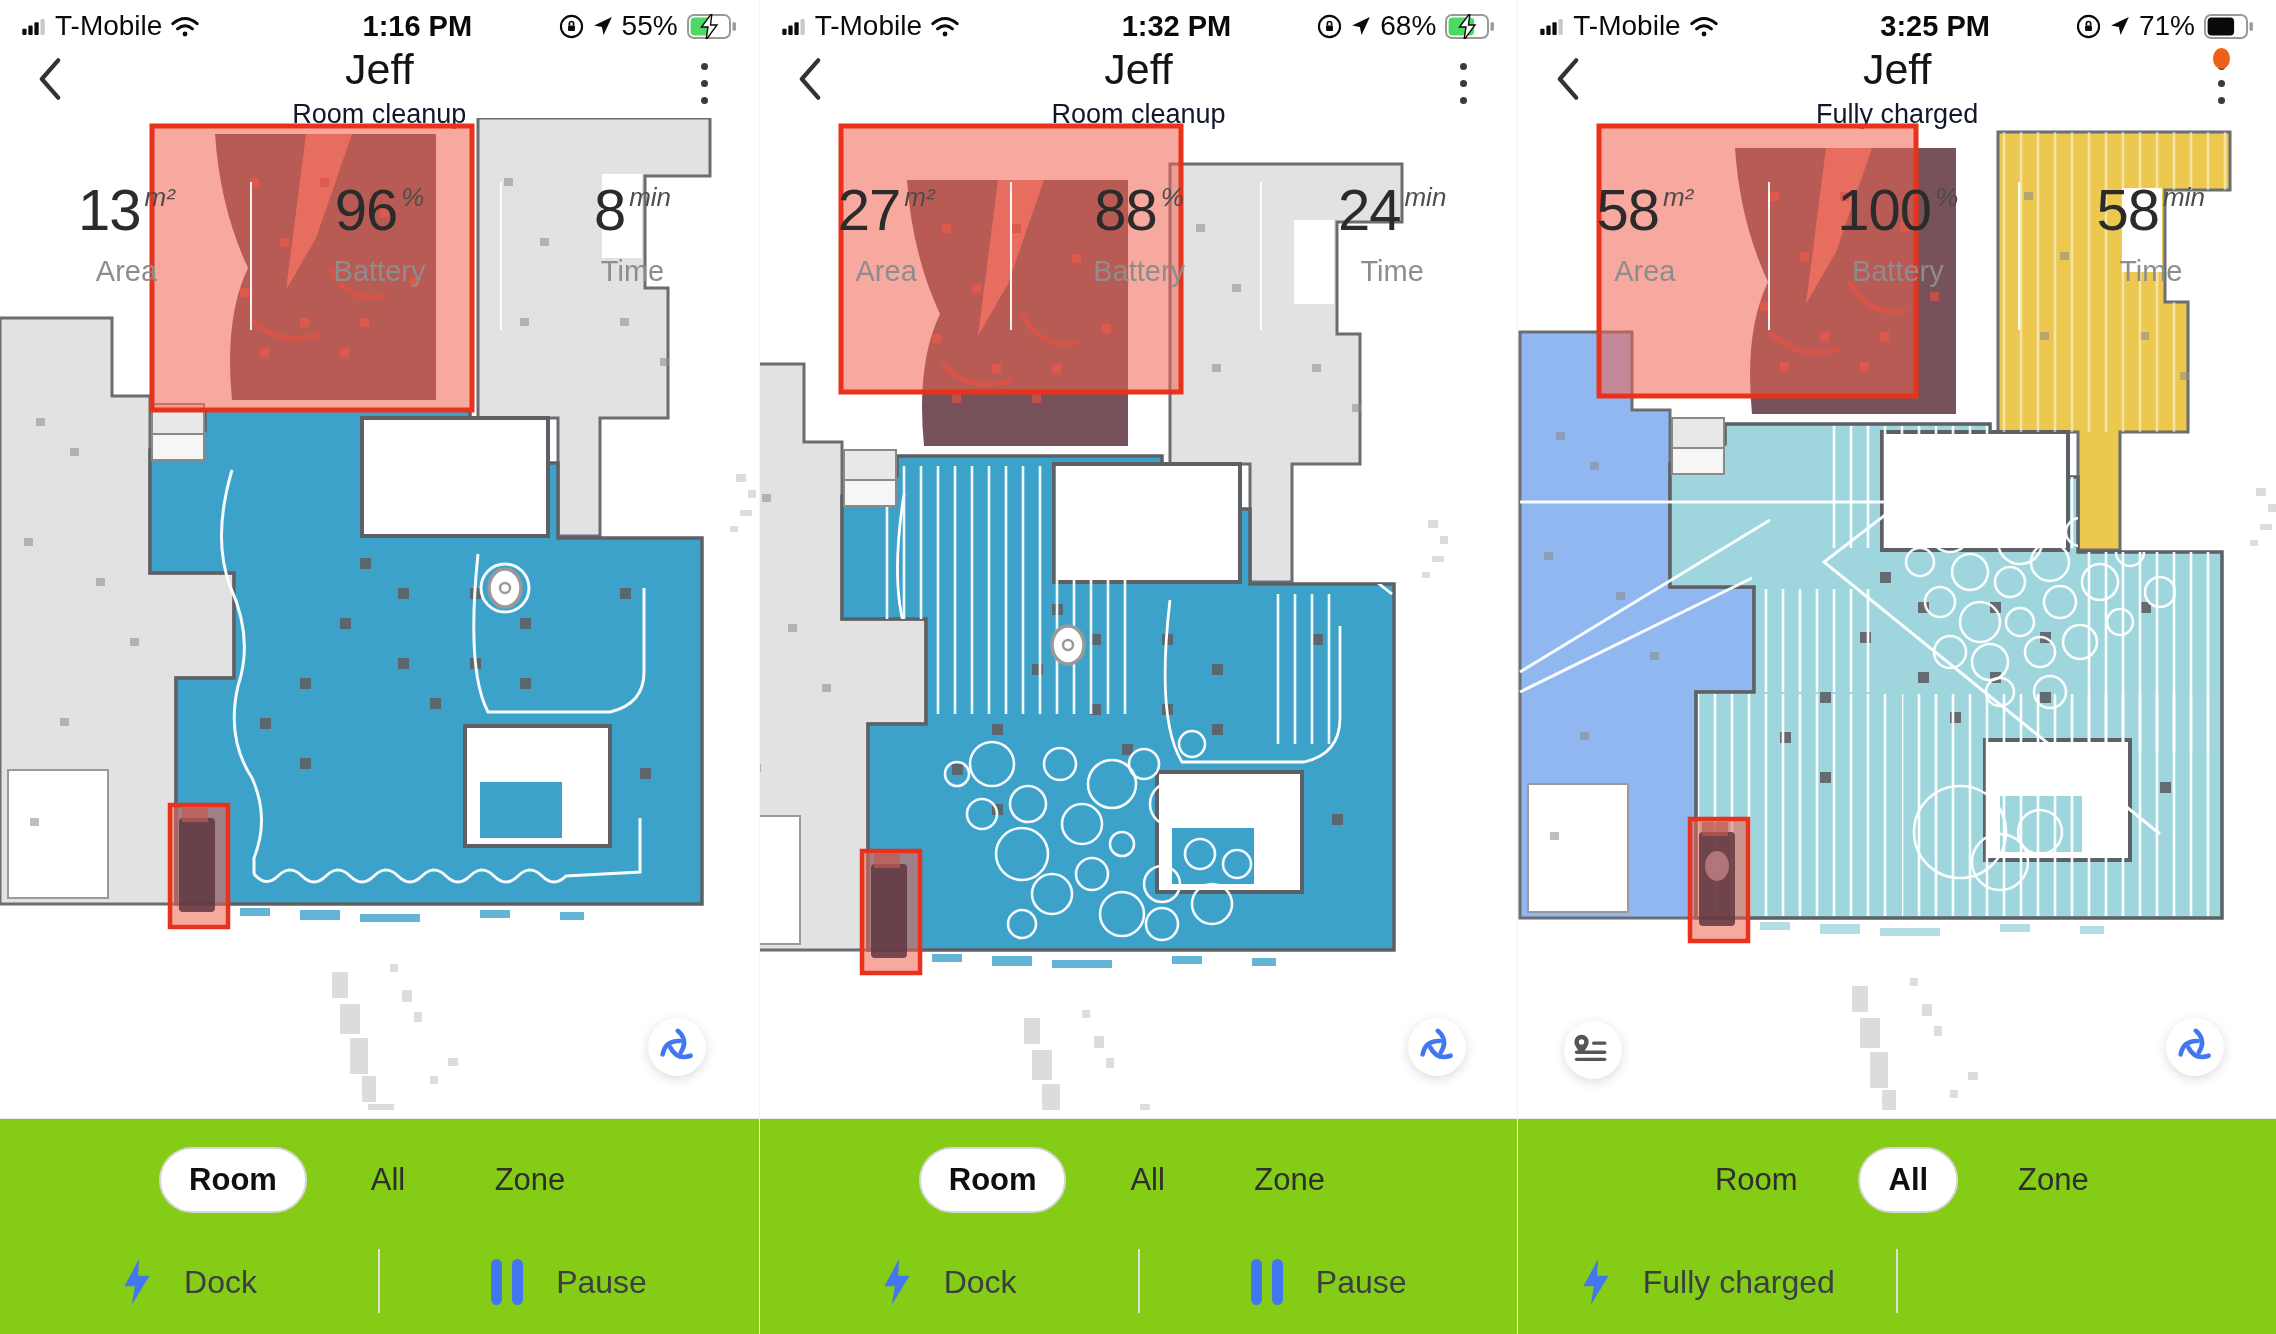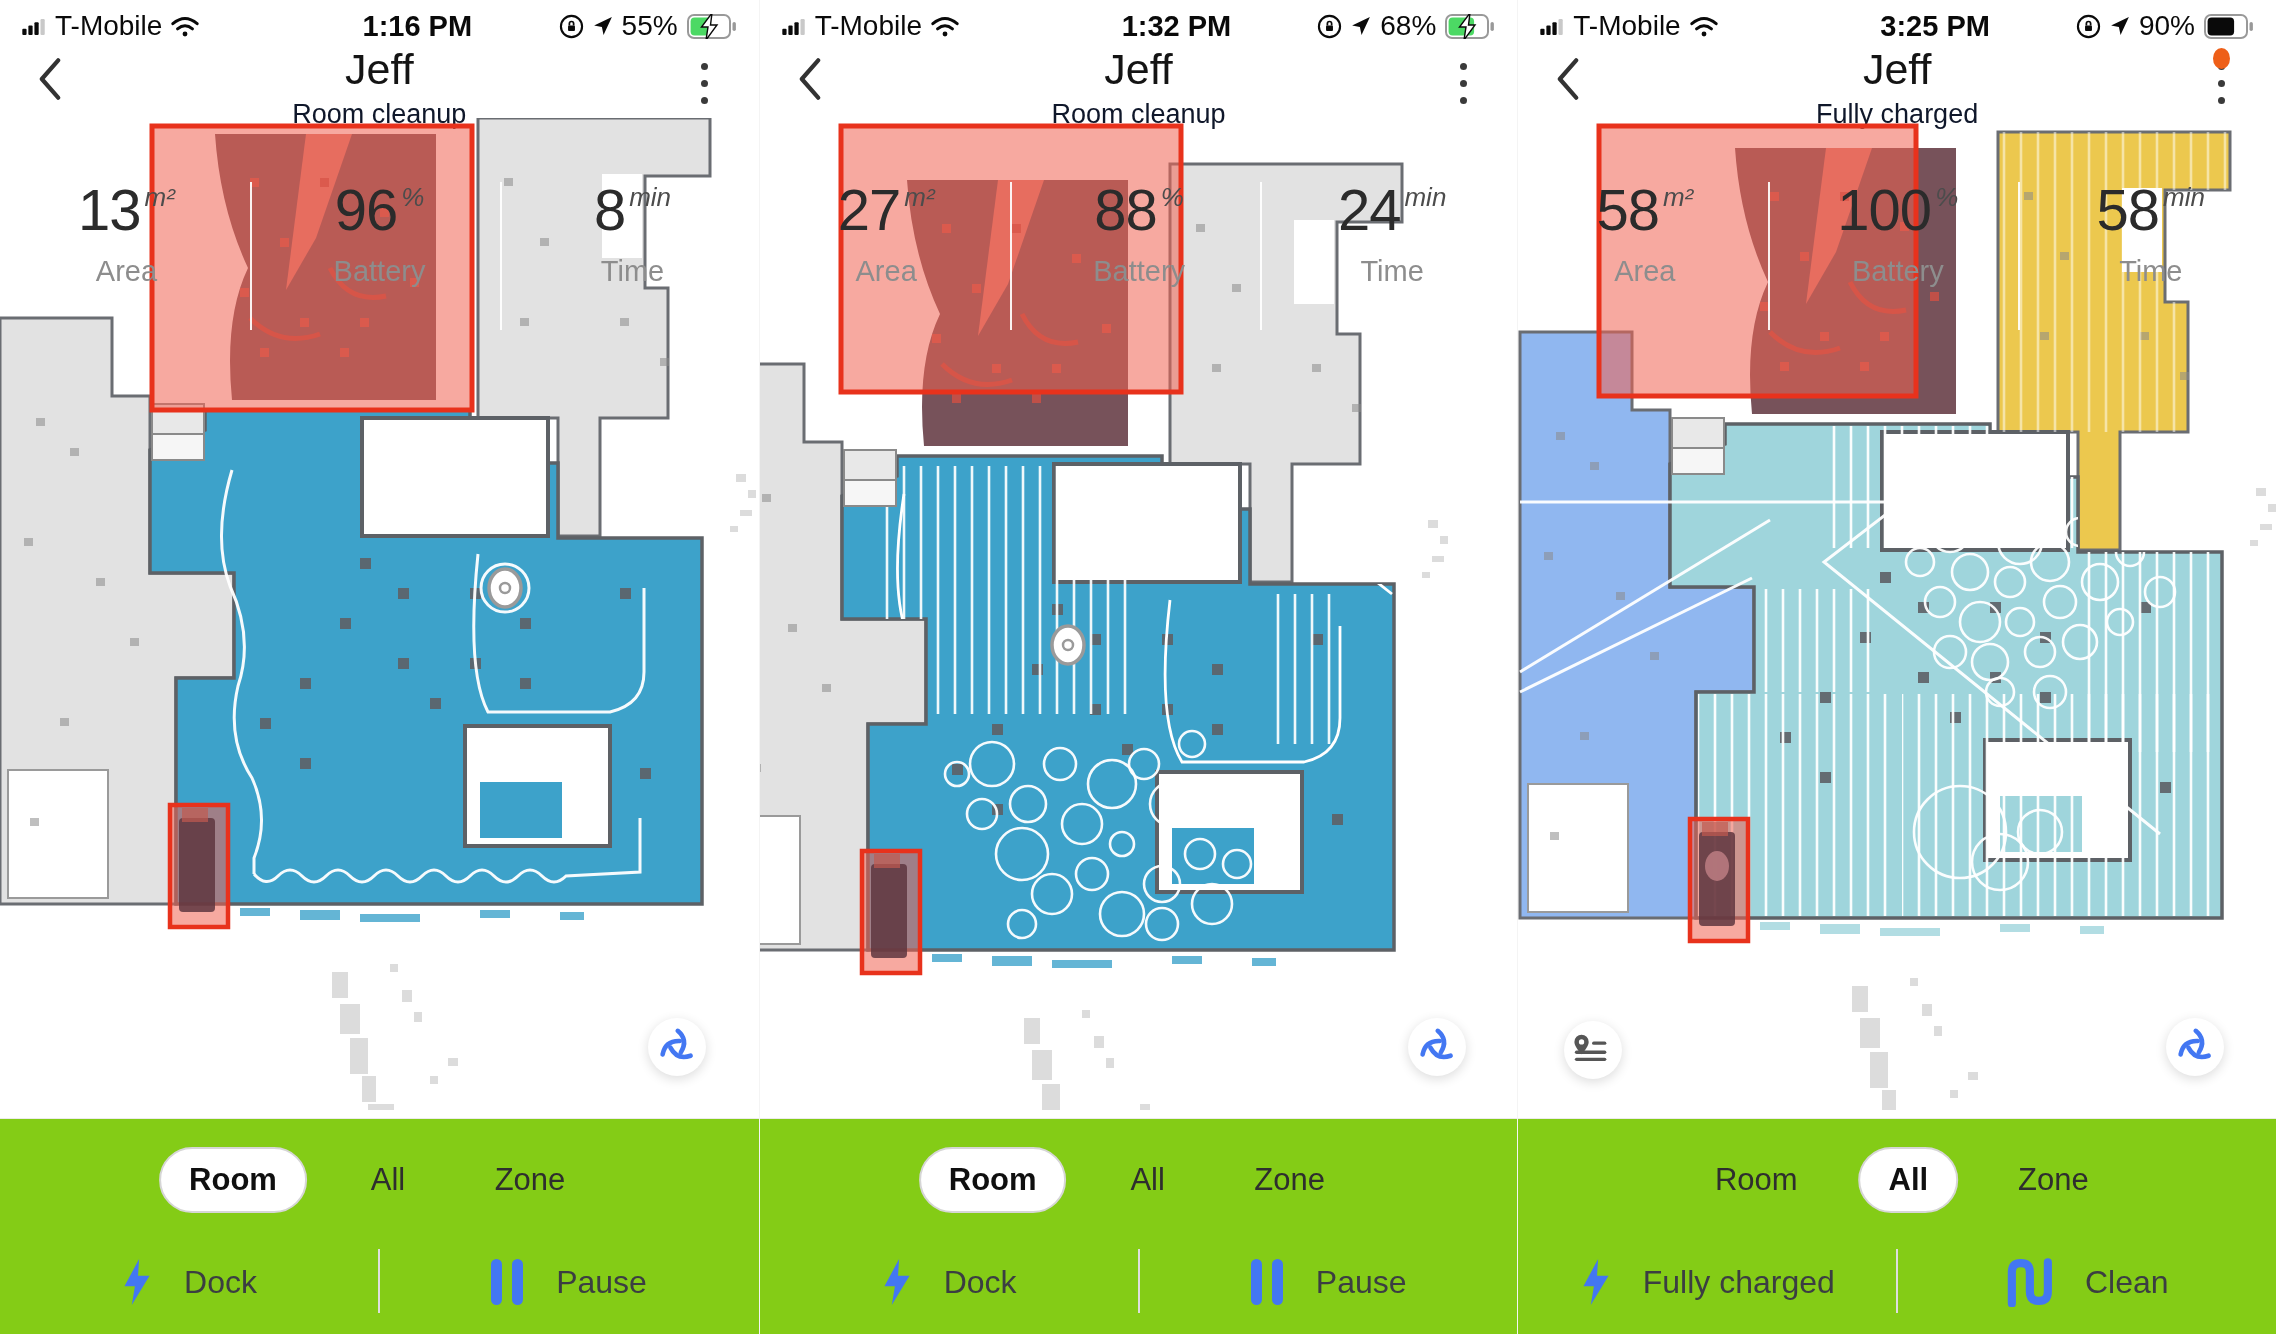--- a/index.html
+++ b/index.html
@@ -499,21 +499,21 @@
       <div class="sb-time">3:25 PM</div>
       <div class="sb-right">
         <svg width="25" height="25" viewBox="0 0 26 26">
             <circle cx="13" cy="13" r="11" stroke="#0a0a0a" stroke-width="2.2" fill="none"></circle>
             <rect x="9.4" y="12" width="7.2" height="5.6" rx="1" fill="#0a0a0a"></rect>
             <path d="M10.8 12 v-2 a2.2 2.2 0 0 1 4.4 0 v2" stroke="#0a0a0a" stroke-width="1.8" fill="none"></path>
           </svg>
         <svg width="20" height="20" viewBox="0 0 18 18">
             <path d="M17 1 L1 8.5 L8 10 L9.5 17 Z" fill="#0a0a0a"></path>
           </svg>
-        <span class="sb-pct">90%</span>
+        <span class="sb-pct">71%</span>
         <svg width="50" height="25" viewBox="0 0 50 25">
             <rect x="1" y="1" width="42" height="23" rx="6" stroke="rgba(0,0,0,.4)" stroke-width="2" fill="none"></rect>
             <rect x="45.5" y="8" width="3.4" height="9" rx="1.7" fill="rgba(0,0,0,.4)"></rect>
             <rect x="3.6" y="3.6" width="26.5" height="17.8" rx="4" fill="#0a0a0a"></rect>
           </svg>
       </div>
     </div>
     <div class="header">
       <svg class="back" viewBox="0 0 20 36">
           <path d="M17 2 L3 18 L17 34" stroke="#333" stroke-width="3.6" fill="none" stroke-linecap="round" stroke-linejoin="round"></path>
@@ -704,23 +704,17 @@
         <span class="tab" style="left:535px">Zone</span>
       </div>
       <div class="actions">
         <div class="action">
           <svg width="30" height="46" viewBox="0 0 28 44">
               <path d="M16 0 L2 26 L12 26 L9 44 L26 16 L15 16 Z" fill="#4377f2"></path>
             </svg>
           <span>Fully charged</span>
         </div>
         <i class="adiv"></i>
-        <div class="action a2">
-          <svg width="48" height="50" viewBox="0 0 56 56" fill="none" stroke="#4377f2" stroke-width="9.5" stroke-linecap="round">
-              <path d="M8 53 L8 17 Q8 6 18.5 6 Q29 6 29 17 L29 39 Q29 50 39.5 50 Q50 50 50 39 L50 5"></path>
-            </svg>
-          <span>Clean</span>
-        </div>
       </div>
     </div>
   </div>
 
 </div>
 
 </body></html>

